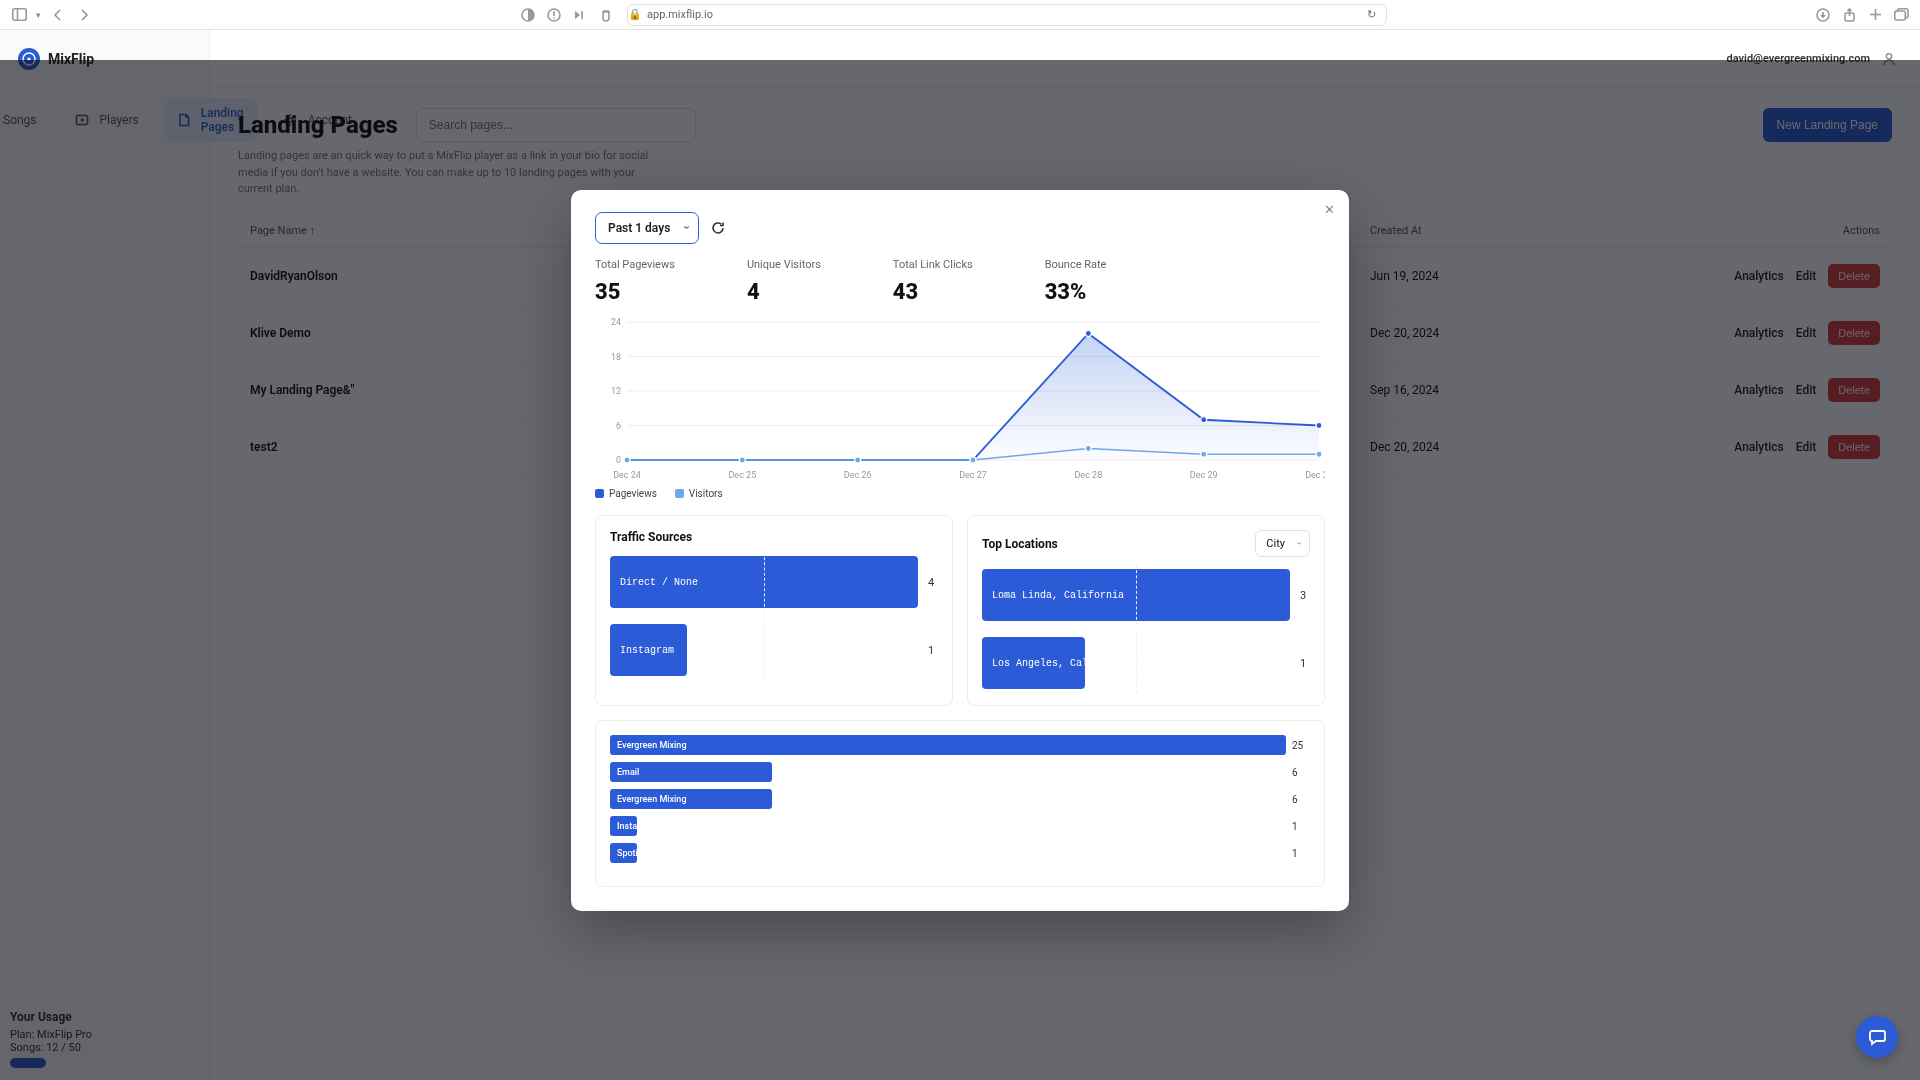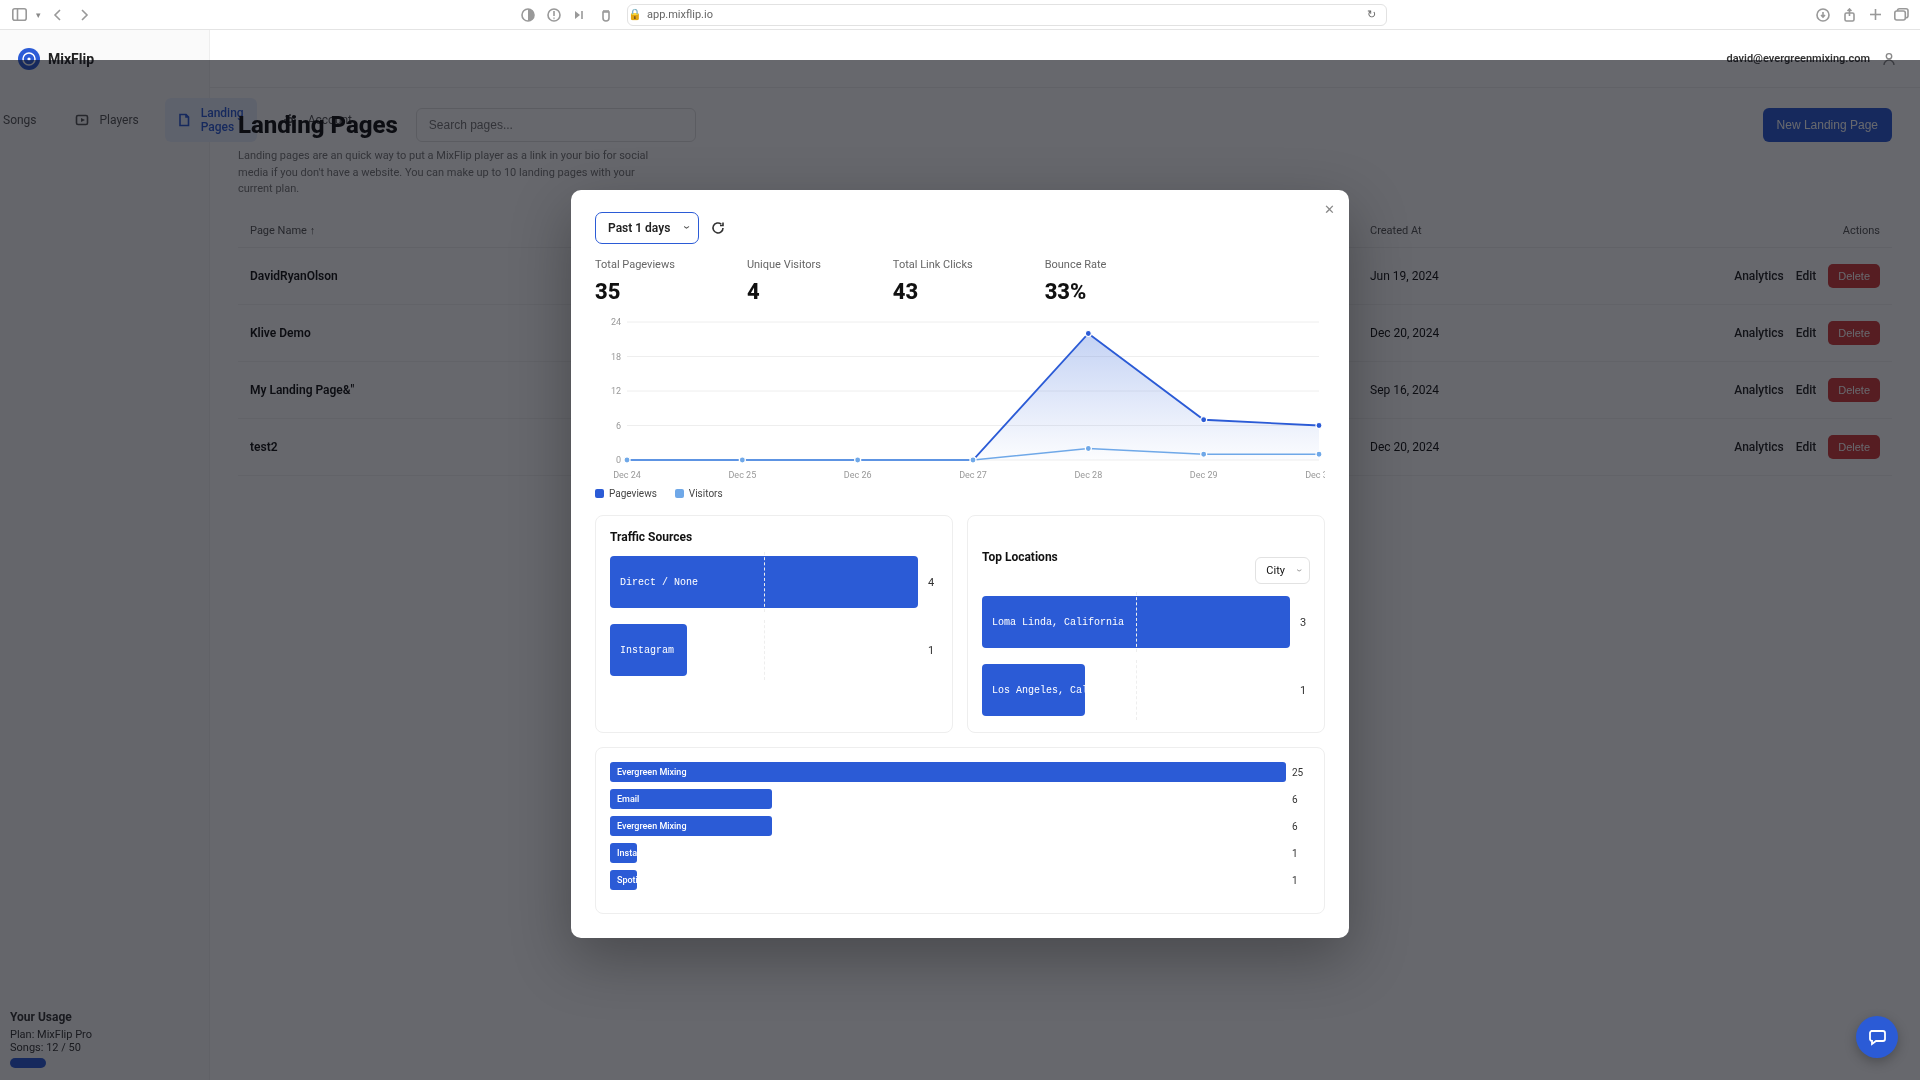--- a/index.html
+++ b/index.html
@@ -81,21 +81,21 @@
 .chart .pt2 { fill: #6fa8e8; stroke: #fff; stroke-width: 1.2; }
 
 .legend { display: flex; gap: 18px; justify-content: flex-start; font-size: 10px; color: #444; margin-bottom: 16px; }
 .legend .item { display: flex; align-items: center; gap: 5px; }
 .legend .sw { width: 9px; height: 9px; border-radius: 2px; }
 
 .panels { display: flex; gap: 14px; margin-bottom: 14px; text-align: center; }
 .panel { flex: 1; border: 1px solid #eee; border-radius: 8px; padding: 14px 14px 16px; }
 .panel-head { display: flex; justify-content: space-between; align-items: center; margin-bottom: 12px; }
 .panel-title { font-size: 12px; font-weight: 700; }
-.loc-select { border: 1px solid #e2e2e2; border-radius: 6px; padding: 6px 24px 6px 10px; font-size: 11px; background: #fff; cursor: pointer; position: relative; margin-top: 27px; }
+.loc-select { border: 1px solid #e2e2e2; border-radius: 6px; padding: 6px 24px 6px 10px; font-size: 11px; background: #fff; cursor: pointer; position: relative; }
 .loc-select::after { content: "›"; position: absolute; right: 8px; top: 50%; transform: translateY(-55%) rotate(90deg); color: #888; font-size: 11px;}
 
 .hbars { position: relative; }
 .hbar-row { display: flex; align-items: center; gap: 6px; margin-bottom: 16px; }
 .hbar-row:last-child { margin-bottom: 0; }
 .hbar-track { flex: 1; position: relative; height: 52px; font-family: Liberation Mono, monospace; }
 .hbar-track::before, .hbar-track .gl { content:""; position:absolute; top:-4px; bottom:-4px; border-left:1px dashed #eee; }
 .hbar-bar { height: 100%; background: #2b5bd6; border-radius: 4px; display: flex; align-items: center; padding: 0 10px; color: #fff; font-size: 10px; font-weight: 500; white-space: nowrap; overflow: hidden; }
 .hbar-val { font-size: 11px; color: #333; width: 14px; }
 

